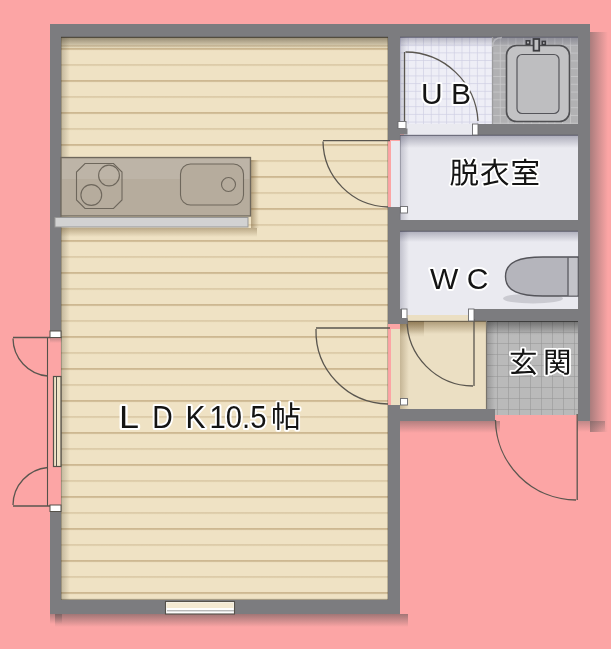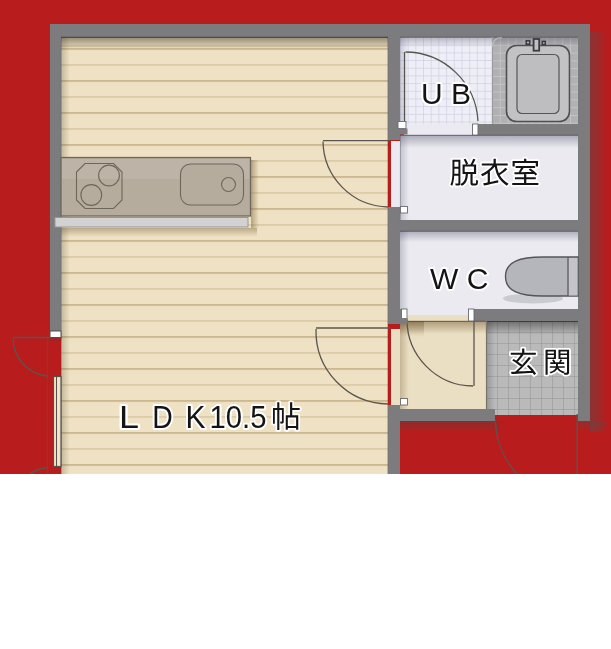--- a/index.html
+++ b/index.html
@@ -1,14 +1,14 @@
 <!DOCTYPE html>
 <html><head><meta charset="utf-8"><style>
 html,body{margin:0;padding:0;background:#fff;}
-#plan{position:relative;width:611px;height:474px;background:#b91c1c;overflow:hidden;
+#plan{position:relative;width:611px;height:649px;background:#fca5a5;overflow:hidden;
   font-family:"Liberation Sans",sans-serif;}
 .f,.w,.sh{position:absolute;}
 .w{background:#7c7c7f;}
 svg{transform:translateZ(0);}
 </style></head><body>
 <div id="plan">
 <div class="f" style="left:61px;top:37px;width:327px;height:563px;background-color:#efe2c4;background-image:repeating-linear-gradient(to bottom, rgba(182,156,112,0.60) 0px, rgba(182,156,112,0.60) 1.3px, rgba(186,160,118,0) 2.6px, rgba(186,160,118,0) 32px),repeating-linear-gradient(to bottom, rgba(182,156,112,0.32) 0px, rgba(182,156,112,0.32) 1.3px, rgba(186,160,118,0) 2.6px, rgba(186,160,118,0) 32px);background-position:0 11px, 0 27px;"></div>
 <div class="f" style="left:400px;top:37px;width:92px;height:87px;background-color:#eeeef6;background-image:linear-gradient(to right, rgba(208,208,228,0.75) 1px, rgba(205,205,225,0) 1px),linear-gradient(to bottom, rgba(208,208,228,0.75) 1px, rgba(205,205,225,0) 1px);background-size:7.7px 7.7px;"></div>
 <div class="f" style="left:492px;top:37px;width:86px;height:87px;background-color:#b1b1b3;background-image:linear-gradient(to right, rgba(200,200,202,0.8) 1px, rgba(200,200,202,0) 1px),linear-gradient(to bottom, rgba(200,200,202,0.8) 1px, rgba(200,200,202,0) 1px);background-size:7.8px 7.8px;"></div>
 <div class="f" style="left:400px;top:135px;width:178px;height:85px;background:#eaeaf0;"></div>

